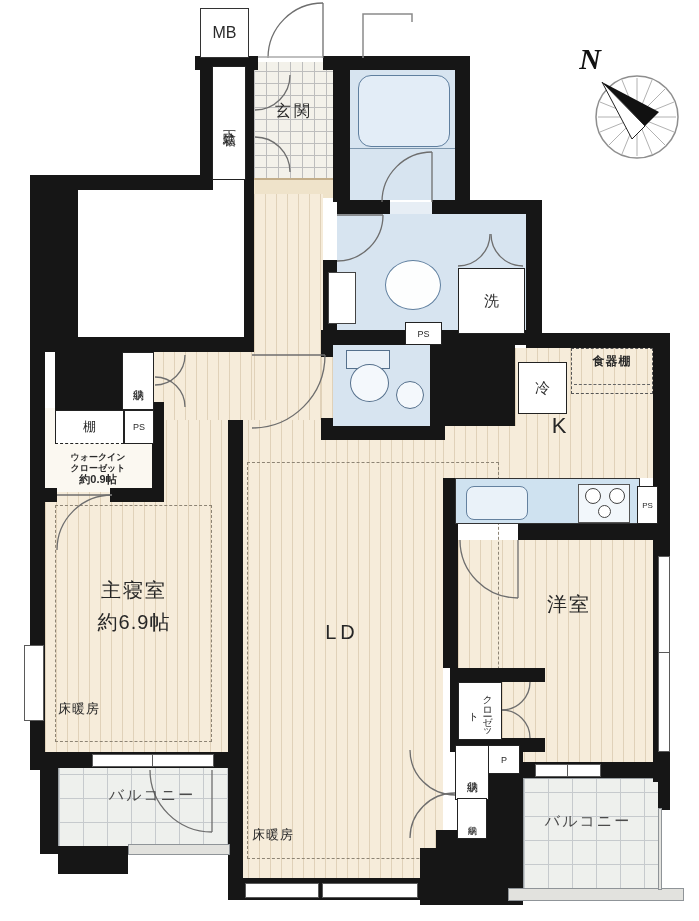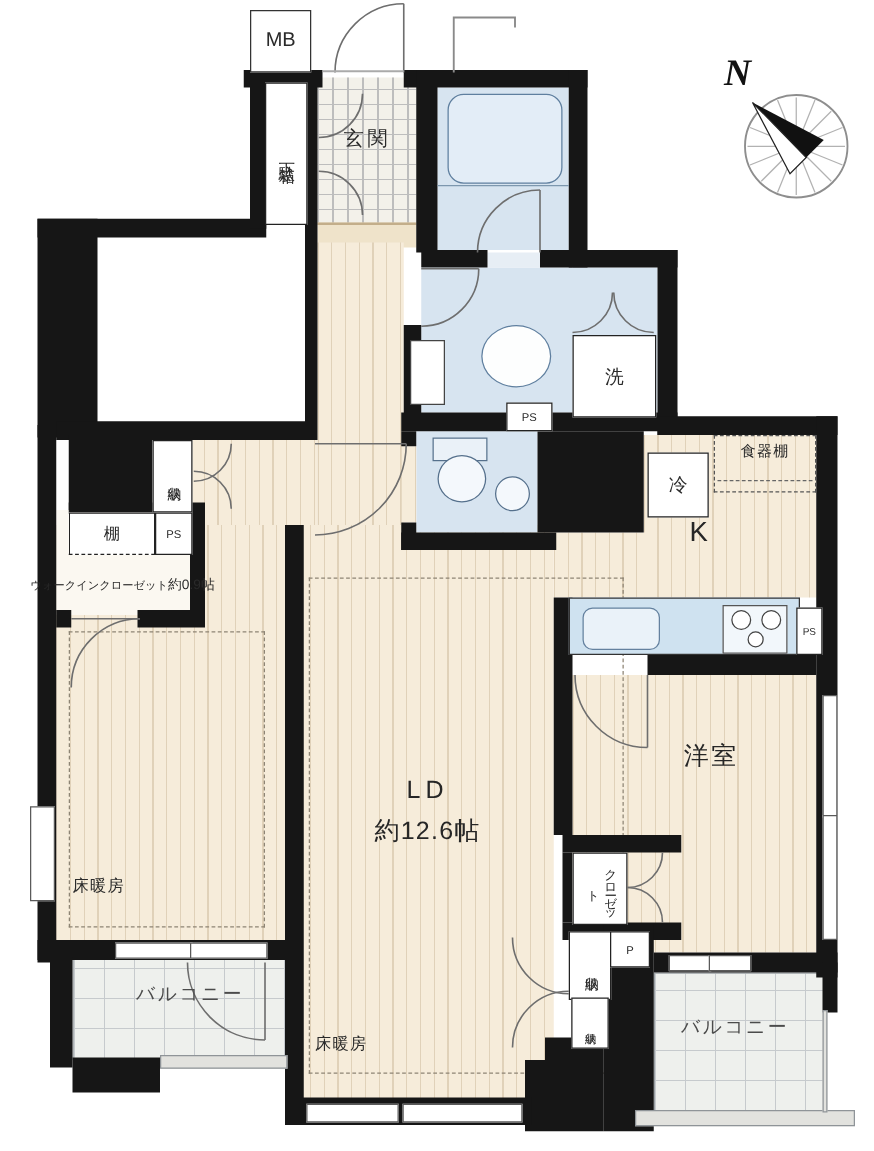--- a/index.html
+++ b/index.html
@@ -4,21 +4,21 @@
 <style>
   html,body{margin:0;padding:0;background:#fff;}
   .plan{position:relative;width:699px;height:921px;background:#ffffff;overflow:hidden;
         font-family:"Liberation Sans","DejaVu Sans",sans-serif;color:#2a2a2a;}
   
   .floor{position:absolute;z-index:1;}
   .dash{position:absolute;z-index:2;border:1.5px dashed #8d8474;}
   .w{position:absolute;background:#161616;z-index:3;}
   .box{position:absolute;background:#fff;border:1.5px solid #222;z-index:4;
        display:flex;align-items:center;justify-content:center;text-align:center;}
-  .fix{position:absolute;z-index:4;}
+  .fix{position:absolute;z-index:4;font-weight:bold;}
   .win{position:absolute;background:#fff;border:1.5px solid #5a5a5a;z-index:5;}
   svg.overlay{position:absolute;left:0;top:0;z-index:6;}
   .lbl{position:absolute;z-index:7;display:flex;align-items:center;justify-content:center;
        text-align:center;white-space:nowrap;}
   
   .wood{background:#f6ecda;background-image:repeating-linear-gradient(90deg,rgba(167,140,98,.28) 0 1px,transparent 1px 11px);}
   .tile{background:#f3f1ea;background-image:repeating-linear-gradient(0deg,#bdbdbd 0 1px,transparent 1px 12px),repeating-linear-gradient(90deg,#bdbdbd 0 1px,transparent 1px 12px);}
   .blue{background:#d7e4f0;}
   .balc{background:#eef0ed;background-image:repeating-linear-gradient(0deg,#c6cacd 0 1px,transparent 1px 24px),repeating-linear-gradient(90deg,#c6cacd 0 1px,transparent 1px 24px);border:1px solid #9aa0a4;}
   .step{background:#efe3ca;border-top:2px solid #c3ae8a;}
@@ -240,31 +240,32 @@
       <polygon points="602,82 645,126 632,139" fill="#ffffff" stroke="#222" stroke-width="1"></polygon>
     </g>
   </svg>
 
   <div class="lbl compassN" style="left:570px;top:42px;width:40px;height:34px;">N</div>
 
   <div class="lbl" style="left:252px;top:100px;width:84px;height:22px;font-size:16px;letter-spacing:3px;">玄関</div>
 
   <div class="lbl room" style="left:541px;top:412px;width:38px;height:28px;font-size:22px;">K</div>
 
+  <div class="lbl room" style="left:76px;top:576px;width:116px;height:28px;">主寝室</div>
+  <div class="lbl roomsize" style="left:76px;top:608px;width:116px;height:28px;">約6.9帖</div>
 
   <div class="lbl room" style="left:308px;top:618px;width:68px;height:28px;letter-spacing:4px;">LD</div>
-  <div class="lbl roomsize" style="left:276px;top:650px;width:132px;height:28px;">約12.6帖</div>
 
   <div class="lbl room" style="left:524px;top:590px;width:90px;height:28px;">洋室</div>
 
   <div class="lbl small" style="left:58px;top:700px;width:58px;height:18px;justify-content:flex-start;">床暖房</div>
   <div class="lbl small" style="left:252px;top:826px;width:58px;height:18px;justify-content:flex-start;">床暖房</div>
 
   <div class="lbl gray" style="left:84px;top:784px;width:136px;height:22px;font-size:15px;letter-spacing:2px;">バルコニー</div>
   <div class="lbl gray" style="left:524px;top:810px;width:128px;height:22px;font-size:15px;letter-spacing:2px;">バルコニー</div>
 
-  <div class="lbl" style="left:42px;top:446px;width:112px;height:44px;z-index:7;flex-direction:row;line-height:11px;">
+  <div class="lbl" style="left:42px;top:446px;width:112px;height:44px;z-index:7;flex-direction:column;line-height:11px;font-weight:bold;">
     <span style="font-size:9px;">ウォークイン</span>
     <span style="font-size:9px;">クローゼット</span>
     <span style="font-size:11px;">約0.9帖</span>
   </div>
 
 </div>
 
 </body></html>

